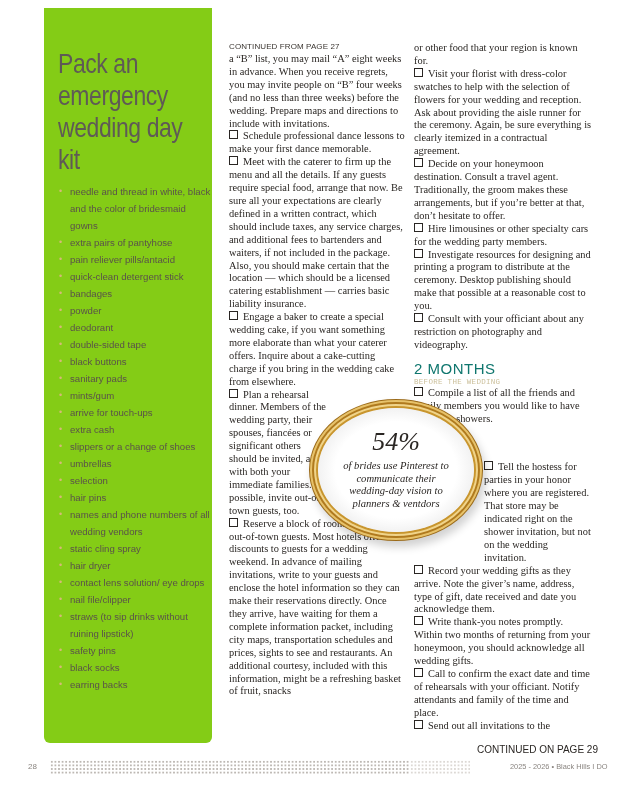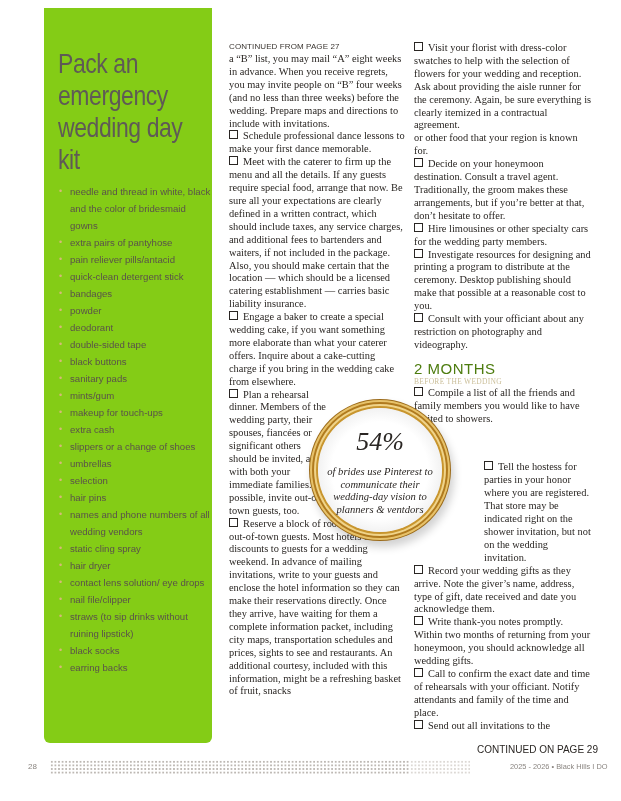--- a/index.html
+++ b/index.html
@@ -44,47 +44,47 @@
   .cont-from {
     font-family:"Liberation Sans", sans-serif; font-size:8px; letter-spacing:0.1px;
     color:#3a3530; line-height:10px; margin-bottom:1px;
   }
   .para { margin:0; }
   .box {
     display:inline-block; width:7px; height:7px; border:1px solid #2a2623;
     margin-right:5px; vertical-align:-0px;
   }
   .section-head {
-    font-family:"Liberation Sans", sans-serif; font-size:15px; color:#4d7c0f;
+    font-family:"Liberation Sans", sans-serif; font-size:15px; color:#0f766e;
     margin-top:9px; line-height:16px; letter-spacing:0.5px;
   }
   .section-sub {
-    font-family:Liberation Serif, serif; font-size:7.5px; color:#cbbf9a;
+    font-family:Liberation Mono, monospace; font-size:7.5px; color:#cbbf9a;
     letter-spacing:0.3px; line-height:10px;
   }
   
   .oval {
-    position:absolute; left:318px; top:408px; width:124px; height:124px;
+    position:absolute; left:318px; top:408px; width:156px; height:124px;
     border-radius:50%;
     background:radial-gradient(ellipse at 50% 50%, #ffffff 55%, #f1f1f1 72%);
     box-shadow:
       0 0 0 2px #c8952e,
       0 0 0 4px #f0d48a,
       0 0 0 6px #b07a1e,
       0 0 0 8px #e7c26a,
       0 0 0 9px #9b6a18,
       3px 6px 8px 9px rgba(0,0,0,0.18);
     text-align:center;
   }
   .oval .pct {
     margin-top:20px; font-size:26px; font-style:italic; color:#2a2623; line-height:28px;
   }
   .oval .cap {
     font-size:10.6px; font-style:italic; line-height:12.5px; color:#2a2623;
-    width:118px; margin:10px auto 0;
+    width:118px; margin:4px auto 0;
   }
   .cont-on {
     position:absolute; left:477px; top:744px;
     font-family:"Liberation Sans", sans-serif; font-size:10px; color:#2a2623;
   }
   .footer-num {
     position:absolute; left:28px; top:762px;
     font-family:"Liberation Sans", sans-serif; font-size:8px; color:#8a8580;
   }
   .dots {
@@ -112,50 +112,51 @@
     <li>extra pairs of pantyhose</li>
     <li>pain reliever pills/antacid</li>
     <li>quick-clean detergent stick</li>
     <li>bandages</li>
     <li>powder</li>
     <li>deodorant</li>
     <li>double-sided tape</li>
     <li>black buttons</li>
     <li>sanitary pads</li>
     <li>mints/gum</li>
-    <li>makeup for touch-ups</li>
+    <li>arrive for touch-ups</li>
     <li>extra cash</li>
     <li>slippers or a change of shoes</li>
     <li>umbrellas</li>
     <li>selection</li>
     <li>hair pins</li>
     <li>names and phone numbers of all wedding vendors</li>
     <li>static cling spray</li>
     <li>hair dryer</li>
     <li>contact lens solution/ eye drops</li>
     <li>nail file/clipper</li>
     <li>straws (to sip drinks without ruining lipstick)</li>
+    <li>safety pins</li>
     <li>black socks</li>
     <li>earring backs</li>
   </ul>
 </div>
 
 <div class="col col1">
   <div class="cont-from">CONTINUED FROM PAGE 27</div>
   <p class="para">a “B” list, you may mail “A” eight weeks in advance. When you receive regrets, you may invite people on “B” four weeks (and no less than three weeks) before the wedding. Prepare maps and directions to include with invitations.</p>
   <p class="para"><span class="box"></span><span>Schedule professional dance lessons to make your first dance memorable.</span></p>
   <p class="para"><span class="box"></span><span>Meet with the caterer to firm up the menu and all the details. If any guests require special food, arrange that now. Be sure all your expectations are clearly defined in a written contract, which should include taxes, any service charges, and additional fees to bartenders and waiters, if not included in the package. Also, you should make certain that the location — which should be a licensed catering establishment — carries basic liability insurance.</span></p>
   <p class="para"><span class="box"></span><span>Engage a baker to create a special wedding cake, if you want something more elaborate than what your caterer offers. Inquire about a cake-cutting charge if you bring in the wedding cake from elsewhere.</span></p>
   <p class="para" style="width:100px;"><span class="box"></span><span>Plan a rehearsal dinner. Members of the wedding party, their spouses, fiancées or significant others should be invited, along with both your immediate families. If possible, invite out-of town guests, too.</span></p>
   <p class="para"><span class="box"></span><span>Reserve a block of rooms at a hotel for out-of-town guests. Most hotels offer discounts to guests for a wedding weekend. In advance of mailing invitations, write to your guests and enclose the hotel information so they can make their reservations directly. Once they arrive, have waiting for them a complete information packet, including city maps, transportation schedules and prices, sights to see and restaurants. An additional courtesy, included with this information, might be a refreshing basket of fruit, snacks</span></p>
 </div>
 
 <div class="col col2">
+  <p class="para">or other food that your region is known for.</p>
   <p class="para"><span class="box"></span><span>Visit your florist with dress-color swatches to help with the selection of flowers for your wedding and reception. Ask about providing the aisle runner for the ceremony. Again, be sure everything is clearly itemized in a contractual agreement.</span></p>
-  <p class="para">or other food that your region is known for.</p>
   <p class="para"><span class="box"></span><span>Decide on your honeymoon destination. Consult a travel agent. Traditionally, the groom makes these arrangements, but if you’re better at that, don’t hesitate to offer.</span></p>
   <p class="para"><span class="box"></span><span>Hire limousines or other specialty cars for the wedding party members.</span></p>
   <p class="para"><span class="box"></span><span>Investigate resources for designing and printing a program to distribute at the ceremony. Desktop publishing should make that possible at a reasonable cost to you.</span></p>
   <p class="para"><span class="box"></span><span>Consult with your officiant about any restriction on photography and videography.</span></p>
   <div class="section-head">2 MONTHS</div>
   <div class="section-sub">BEFORE THE WEDDING</div>
   <p class="para" style="padding-left:0;"><span class="box"></span><span>Compile a list of all the friends and family members you would like to have invited to showers.</span></p>
   <p class="para" style="padding-left:70px;margin-top:36px;"><span class="box"></span><span>Tell the hostess for parties in your honor where you are registered. That store may be indicated right on the shower invitation, but not on the wedding invitation.</span></p>
   <p class="para"><span class="box"></span><span>Record your wedding gifts as they arrive. Note the giver’s name, address, type of gift, date received and date you acknowledge them.</span></p>
   <p class="para"><span class="box"></span><span>Write thank-you notes promptly. Within two months of returning from your honeymoon, you should acknowledge all wedding gifts.</span></p>

